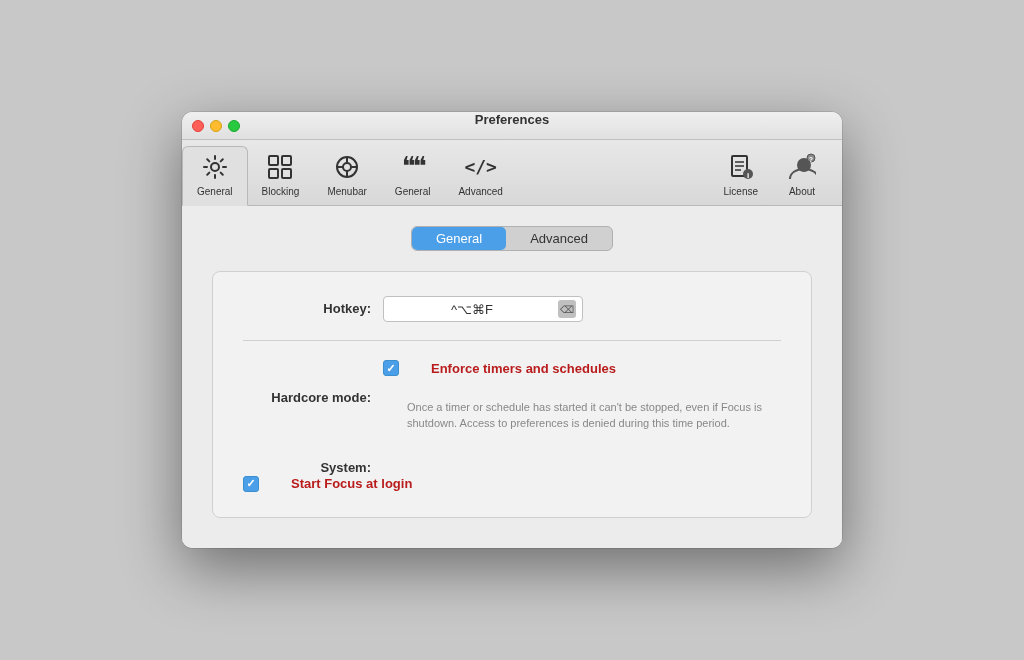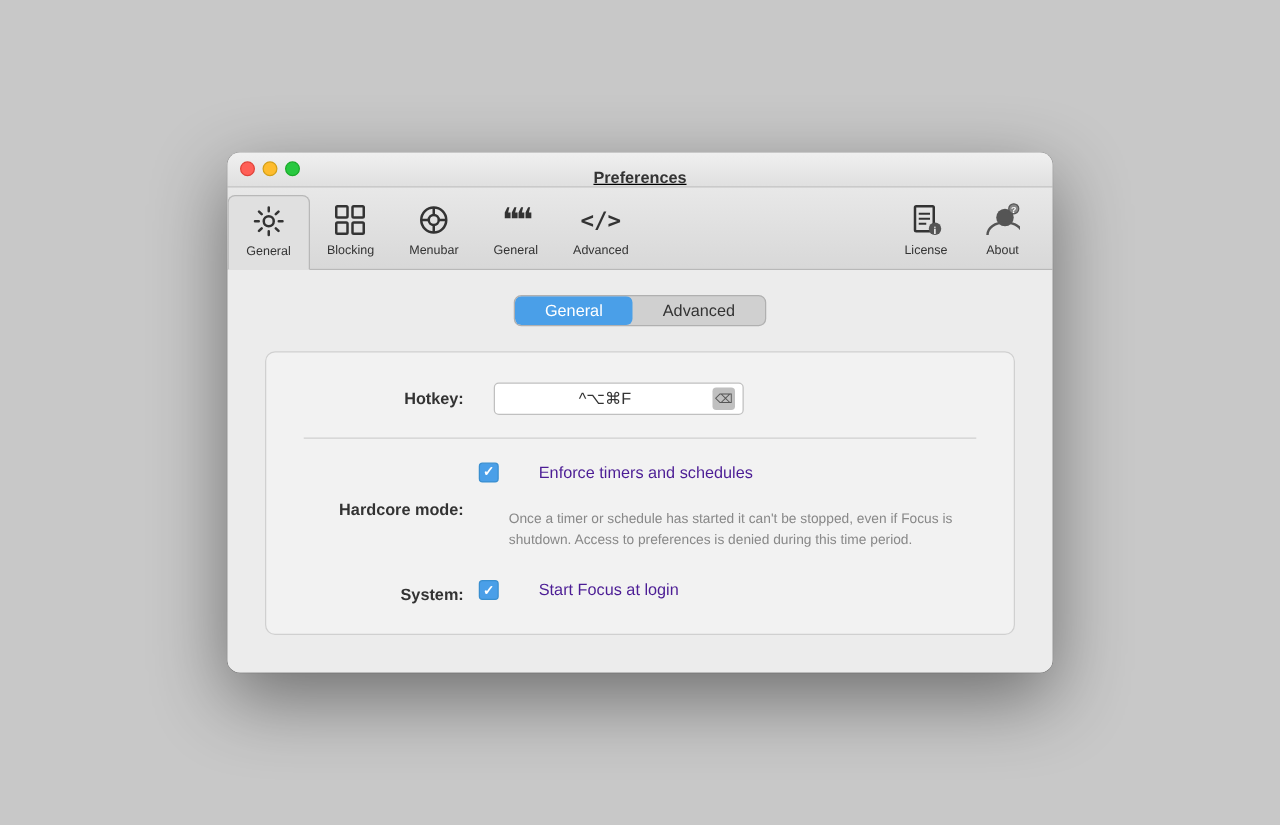--- a/index.html
+++ b/index.html
@@ -21,25 +21,24 @@
       border-radius: 10px;
       box-shadow: 0 20px 60px rgba(0,0,0,0.45), 0 0 0 0.5px rgba(0,0,0,0.2);
       overflow: hidden;
     }
 
     
     .titlebar {
       background: linear-gradient(to bottom, #f0f0f0, #e0e0e0);
       height: 28px;
       display: flex;
-      align-items: flex-end;
+      align-items: flex-start;
       justify-content: center;
       position: relative;
       border-bottom: 1px solid #c0c0c0;
-      text-decoration: underline;
     }
 
     .titlebar-title {
       font-size: 13px;
       font-weight: 600;
       color: #333;
     }
 
     .traffic-lights {
       position: absolute;
@@ -158,21 +157,20 @@
       background: #f2f2f2;
       border-radius: 8px;
       border: 1px solid #d0d0d0;
       padding: 24px 30px;
     }
 
     .setting-row {
       display: flex;
       align-items: flex-start;
       margin-bottom: 12px;
-      gap: 12px;
     }
 
     .setting-label {
       font-size: 13px;
       font-weight: 600;
       color: #333;
       min-width: 140px;
       text-align: right;
       padding-right: 12px;
       padding-top: 5px;
@@ -243,22 +241,22 @@
     }
 
     .checkbox-checkmark {
       color: white;
       font-size: 11px;
       font-weight: bold;
     }
 
     .checkbox-label {
       font-size: 13px;
-      font-weight: 400;
-      color: #4c1d95;
+      font-weight: 700;
+      color: #b91c1c;
       line-height: 1.4;
       padding-left: 24px;
     }
 
     .checkbox-description {
       font-size: 11px;
       color: #888;
       line-height: 1.5;
       margin-top: 20px;
       max-width: 400px;
@@ -267,20 +265,21 @@
     .setting-row-hardcore {
       display: flex;
       align-items: center;
       margin-bottom: 0;
     }
 
     .setting-row-system {
       display: flex;
       align-items: flex-start;
       margin-top: 23px;
+      flex-direction: column;
     }
   </style>
 </head>
 <body>
 
 <div class="window">
 
   <div class="titlebar">
     <div class="traffic-lights">
       <div class="traffic-light close"></div>

